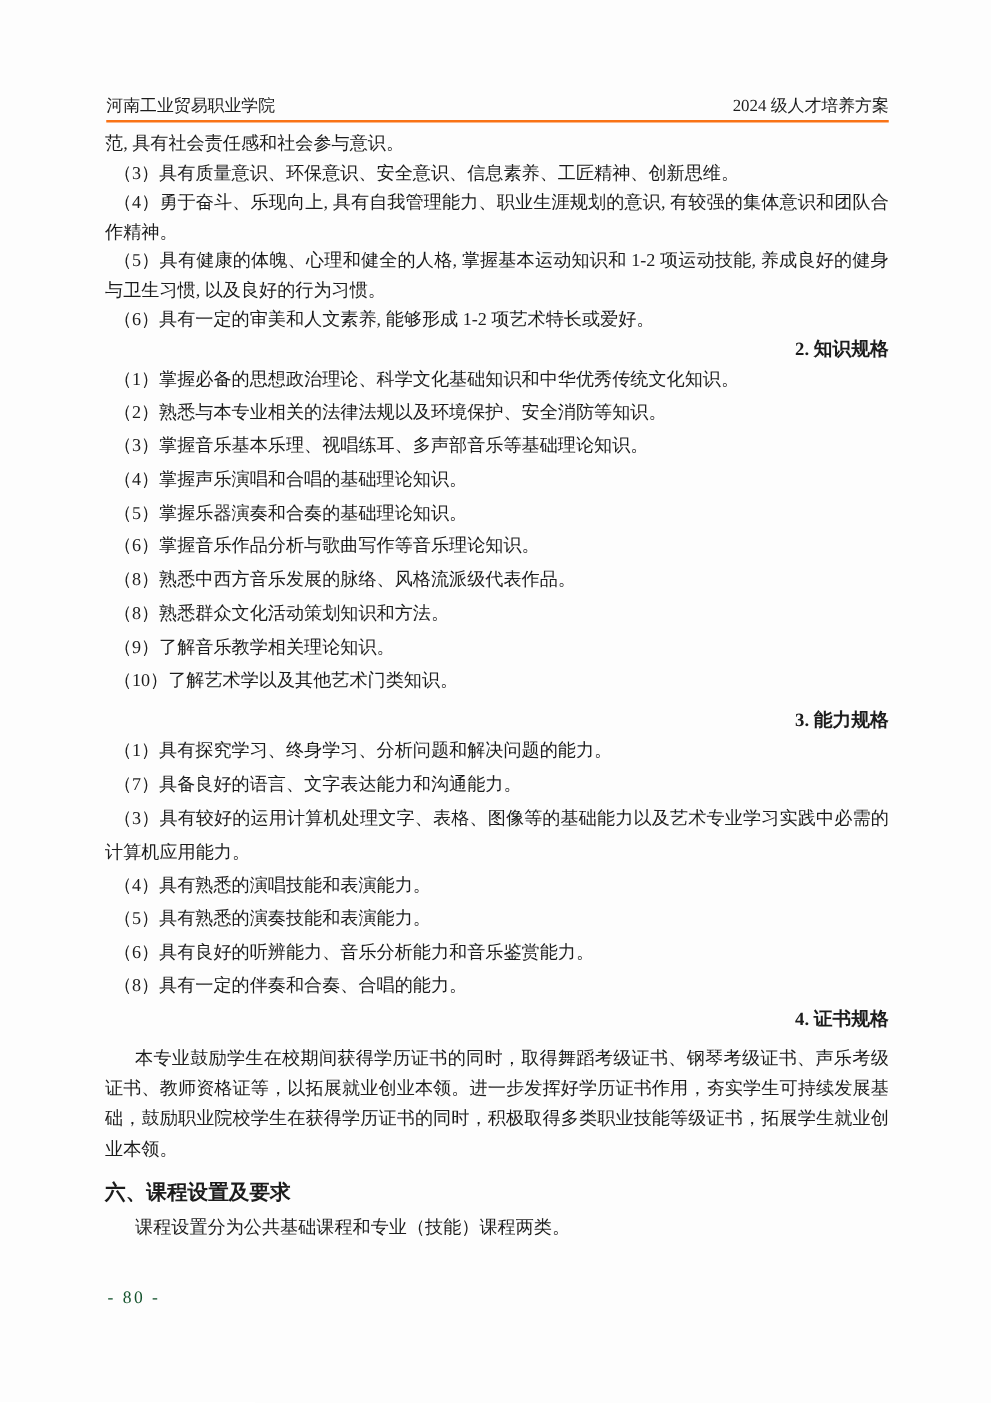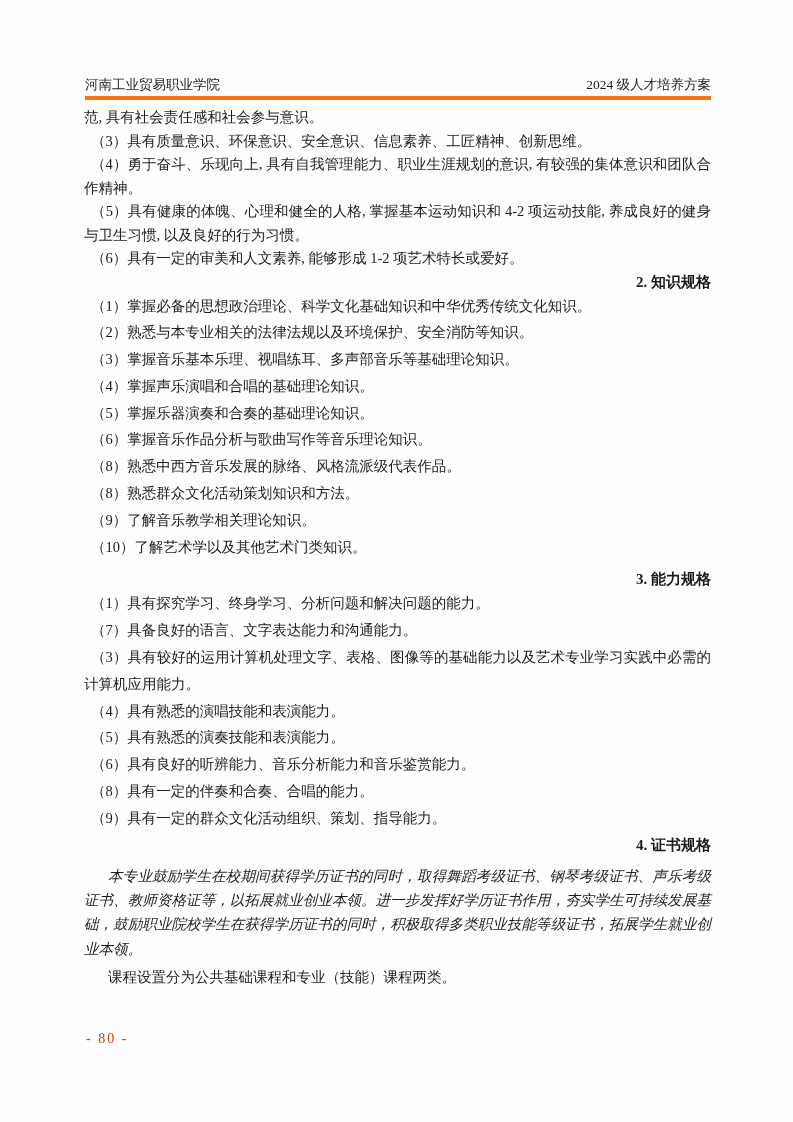--- a/index.html
+++ b/index.html
@@ -18,21 +18,21 @@
   }
   .header {
     margin: 0 82px 0 85px;
     padding-top: 77px;
     padding-bottom: 3px;
     display: flex;
     justify-content: space-between;
     align-items: flex-end;
     font-size: 13.5px;
     line-height: 16px;
-    border-bottom: 4px solid #f97316;
+    border-bottom: 2px solid #f97316;
   }
   .content {
     margin: 6px 82px 0 84px;
     text-align: justify;
   }
   .content p {
     font-size: 14.5px;
     line-height: 23.5px;
     text-indent: 7px;
   }
@@ -45,61 +45,60 @@
     padding-left: 12px;
     text-align: right;
   }
   .h-knowledge { margin-top: 0px; }
   .h-ability   { margin-top: 8px; }
   .h-cert      { margin-top: 2px; }
   .content p.indent-para {
     text-indent: 24px;
     line-height: 24.3px;
     margin-top: 8px;
-    font-style: italic;
   }
   .big-heading {
     font-size: 16.5px;
     line-height: 24px;
     font-weight: 700;
     margin-top: 10px;
     text-align: left;
   }
   .content p.last-para {
     text-indent: 24px;
     line-height: 24px;
     margin-top: 4px;
   }
   .footer {
     position: absolute;
     left: 86px;
     top: 1031px;
     font-size: 14px;
     letter-spacing: 2px;
-    color: #c2410c;
+    color: #14532d;
   }
 </style>
 </head>
 <body>
 
 <div class="page">
 
   <div class="header">
     <span>河南工业贸易职业学院</span>
     <span>2024 级人才培养方案</span>
   </div>
 
   <div class="content">
 
     <p class="cont-line">范, 具有社会责任感和社会参与意识。</p>
 
     <div>
       <p>（3）具有质量意识、环保意识、安全意识、信息素养、工匠精神、创新思维。</p>
       <p>（4）勇于奋斗、乐现向上, 具有自我管理能力、职业生涯规划的意识, 有较强的集体意识和团队合作精神。</p>
-      <p>（5）具有健康的体魄、心理和健全的人格, 掌握基本运动知识和 4-2 项运动技能, 养成良好的健身与卫生习惯, 以及良好的行为习惯。</p>
+      <p>（5）具有健康的体魄、心理和健全的人格, 掌握基本运动知识和 1-2 项运动技能, 养成良好的健身与卫生习惯, 以及良好的行为习惯。</p>
       <p>（6）具有一定的审美和人文素养, 能够形成 1-2 项艺术特长或爱好。</p>
     </div>
 
     <div class="num-heading h-knowledge">2. 知识规格</div>
     <div class="list-sp">
       <p>（1）掌握必备的思想政治理论、科学文化基础知识和中华优秀传统文化知识。</p>
       <p>（2）熟悉与本专业相关的法律法规以及环境保护、安全消防等知识。</p>
       <p>（3）掌握音乐基本乐理、视唱练耳、多声部音乐等基础理论知识。</p>
       <p>（4）掌握声乐演唱和合唱的基础理论知识。</p>
       <p>（5）掌握乐器演奏和合奏的基础理论知识。</p>
@@ -112,25 +111,25 @@
 
     <div class="num-heading h-ability">3. 能力规格</div>
     <div class="list-sp">
       <p>（1）具有探究学习、终身学习、分析问题和解决问题的能力。</p>
       <p>（7）具备良好的语言、文字表达能力和沟通能力。</p>
       <p>（3）具有较好的运用计算机处理文字、表格、图像等的基础能力以及艺术专业学习实践中必需的计算机应用能力。</p>
       <p>（4）具有熟悉的演唱技能和表演能力。</p>
       <p>（5）具有熟悉的演奏技能和表演能力。</p>
       <p>（6）具有良好的听辨能力、音乐分析能力和音乐鉴赏能力。</p>
       <p>（8）具有一定的伴奏和合奏、合唱的能力。</p>
-      <p>（9）具有一定的群众文化活动组织、策划、指导能力。</p>
     </div>
 
     <div class="num-heading h-cert">4. 证书规格</div>
     <p class="indent-para">本专业鼓励学生在校期间获得学历证书的同时，取得舞蹈考级证书、钢琴考级证书、声乐考级证书、教师资格证等，以拓展就业创业本领。进一步发挥好学历证书作用，夯实学生可持续发展基础，鼓励职业院校学生在获得学历证书的同时，积极取得多类职业技能等级证书，拓展学生就业创业本领。</p>
 
+    <div class="big-heading">六、课程设置及要求</div>
     <p class="last-para">课程设置分为公共基础课程和专业（技能）课程两类。</p>
 
   </div>
 
   <div class="footer">- 80 -</div>
 
 </div>
 
 </body></html>

